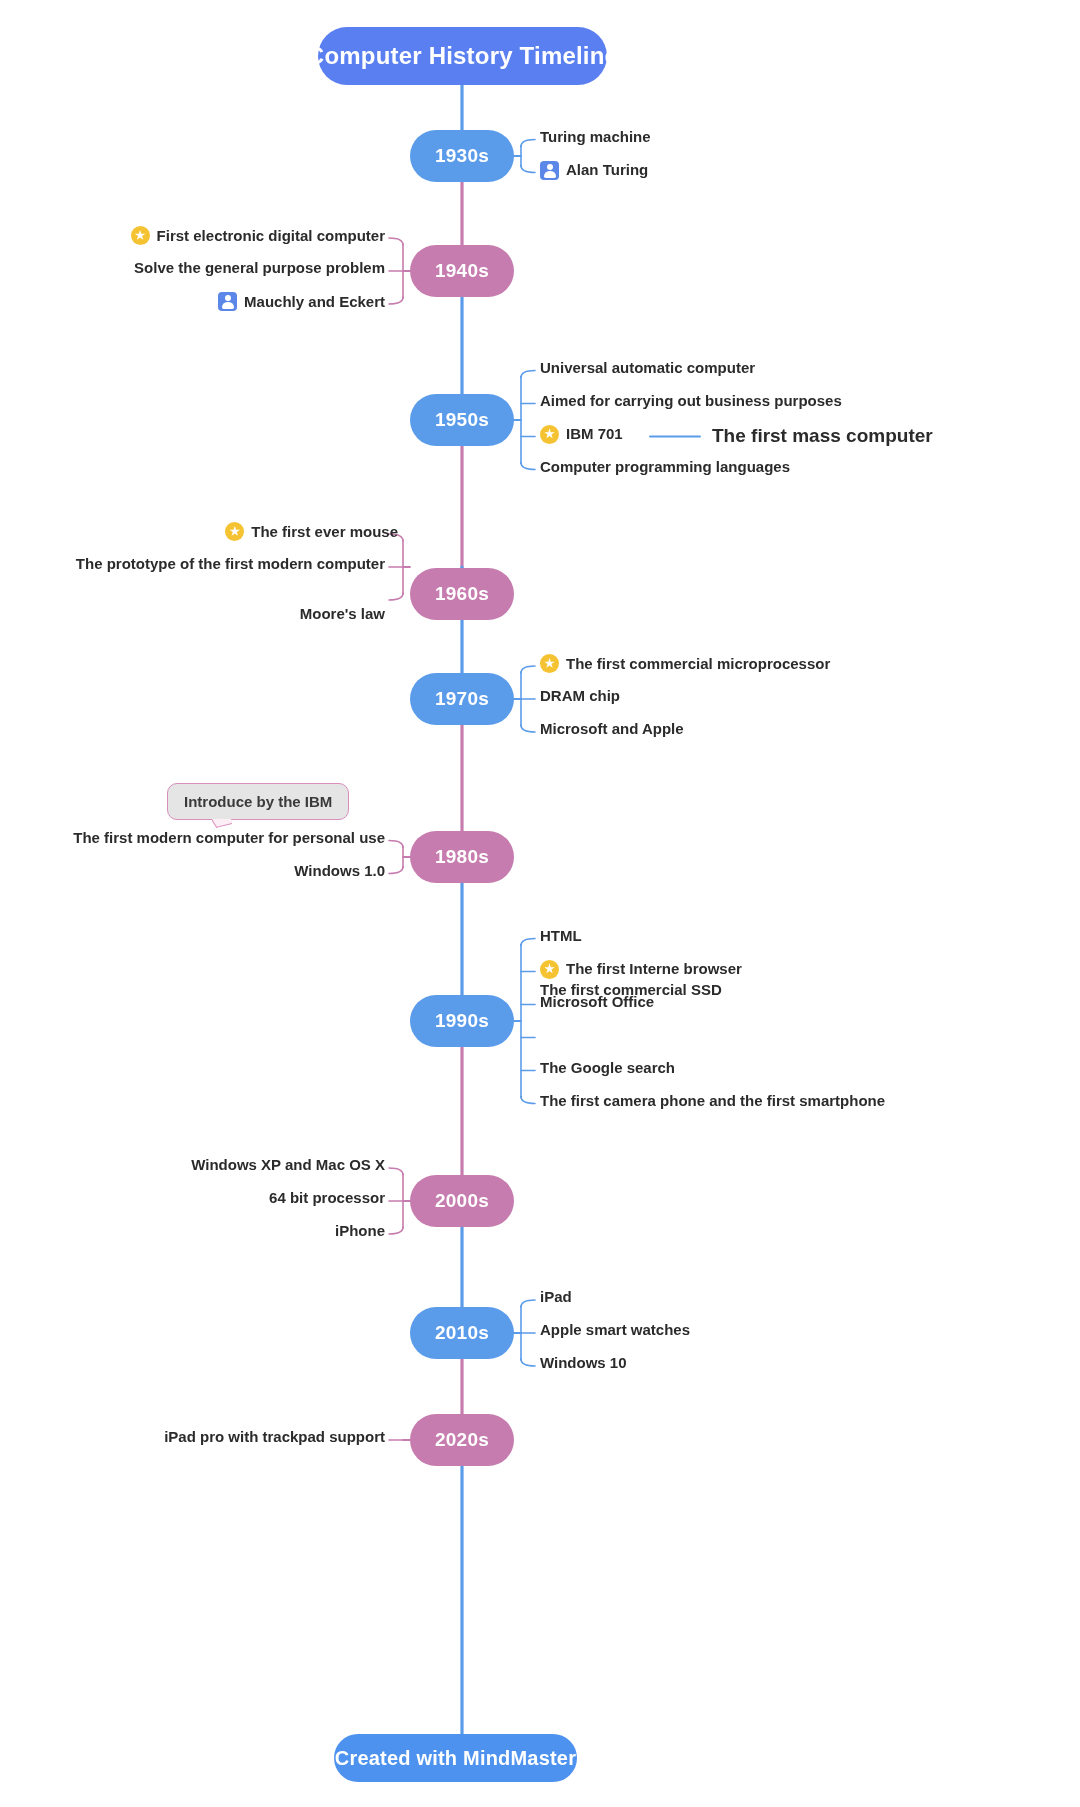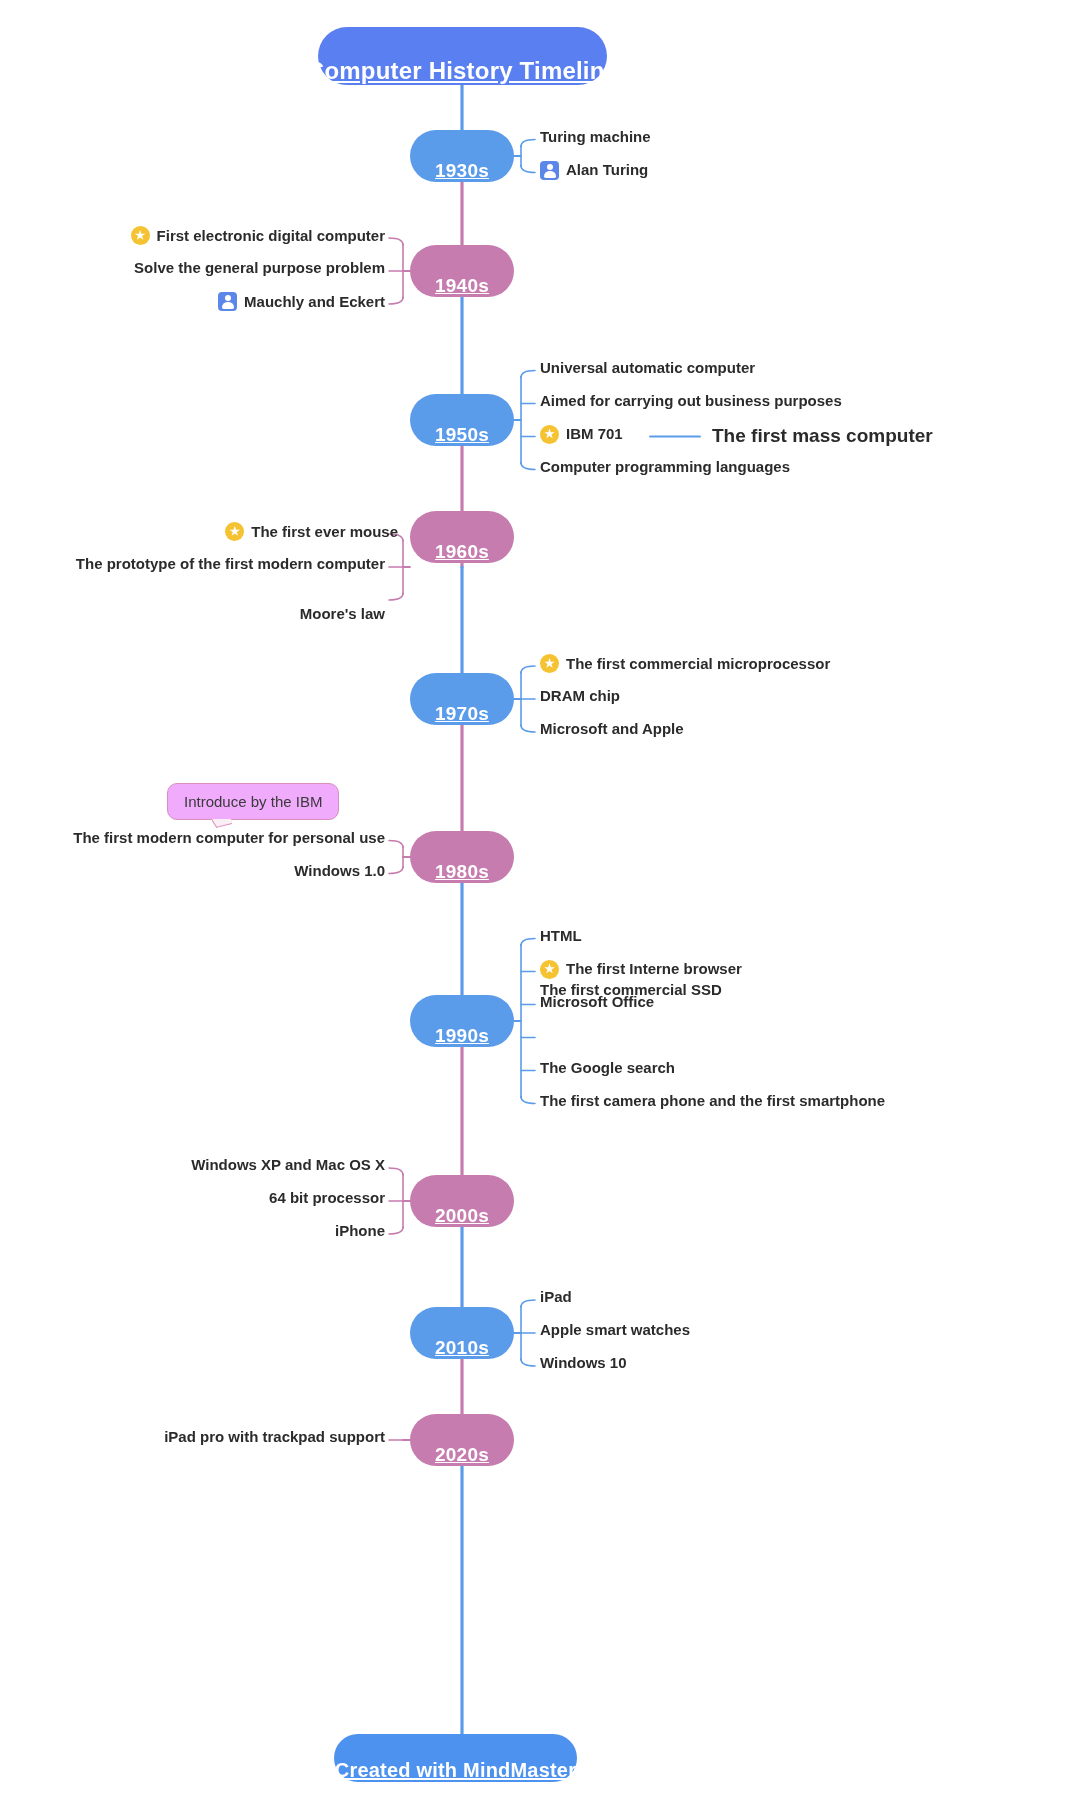--- a/index.html
+++ b/index.html
@@ -19,28 +19,27 @@
     position: absolute;
     left: 0; top: 0;
     width: 1080px;
     height: 1807px;
   }
 
   
   .pill {
     position: absolute;
     display: flex;
-    align-items: flex-end;
+    align-items: center;
     justify-content: center;
     color: #ffffff;
     font-weight: bold;
     letter-spacing: .2px;
     box-sizing: border-box;
     white-space: nowrap;
-    text-decoration: underline;
   }
   .pill.root {
     border-radius: 34px;
     font-size: 24px;
     background: #5a7ff0;
   }
   .pill.footer {
     border-radius: 26px;
     font-size: 20px;
     background: #4d92ee;
@@ -120,26 +119,26 @@
   #wires {
     position: absolute;
     left: 0; top: 0;
     width: 1080px; height: 1807px;
     pointer-events: none;
   }
 
   
   .callout {
     position: absolute;
-    background: #f0abfc;
+    background: #e5e5e5;
     border: 1.5px solid #d98fbb;
     border-radius: 10px;
     padding: 9px 16px;
     font-size: 15px;
-    font-weight: normal;
+    font-weight: bold;
     color: #3a3a3a;
     white-space: nowrap;
   }
   .callout .tail {
     position: absolute;
     left: 44px;
     bottom: -11px;
     width: 20px;
     height: 11px;
     overflow: hidden;
@@ -281,21 +280,21 @@
         <span>Aimed for carrying out business purposes</span>
       </div>
       <div class="leaf right" style="top: 424.5px; left: 540px;">
         <span class="star-icon"></span>
         <span>IBM 701</span>
       </div>
       <div class="subleaf" style="left: 712px; top: 424.5px;"><span>The first mass computer</span></div>
       <div class="leaf right" style="top: 457.5px; left: 540px;">
         <span>Computer programming languages</span>
       </div>
-      <div class="pill decade pink" style="left: 410px; top: 511px;">
+      <div class="pill decade pink" style="left: 410px; top: 568px;">
         <span>1960s</span>
       </div>
       <div class="leaf left" style="top: 522px; left: 0px; width: 385px; margin-left: 13px;">
         <span class="star-icon"></span>
         <span>The first ever mouse</span>
       </div>
       <div class="leaf left" style="top: 555px; left: 0px; width: 385px;">
         <span>The prototype of the first modern computer</span>
       </div>
       <div class="leaf left" style="top: 588px; left: 0px; width: 385px; margin-top: 17px;">

